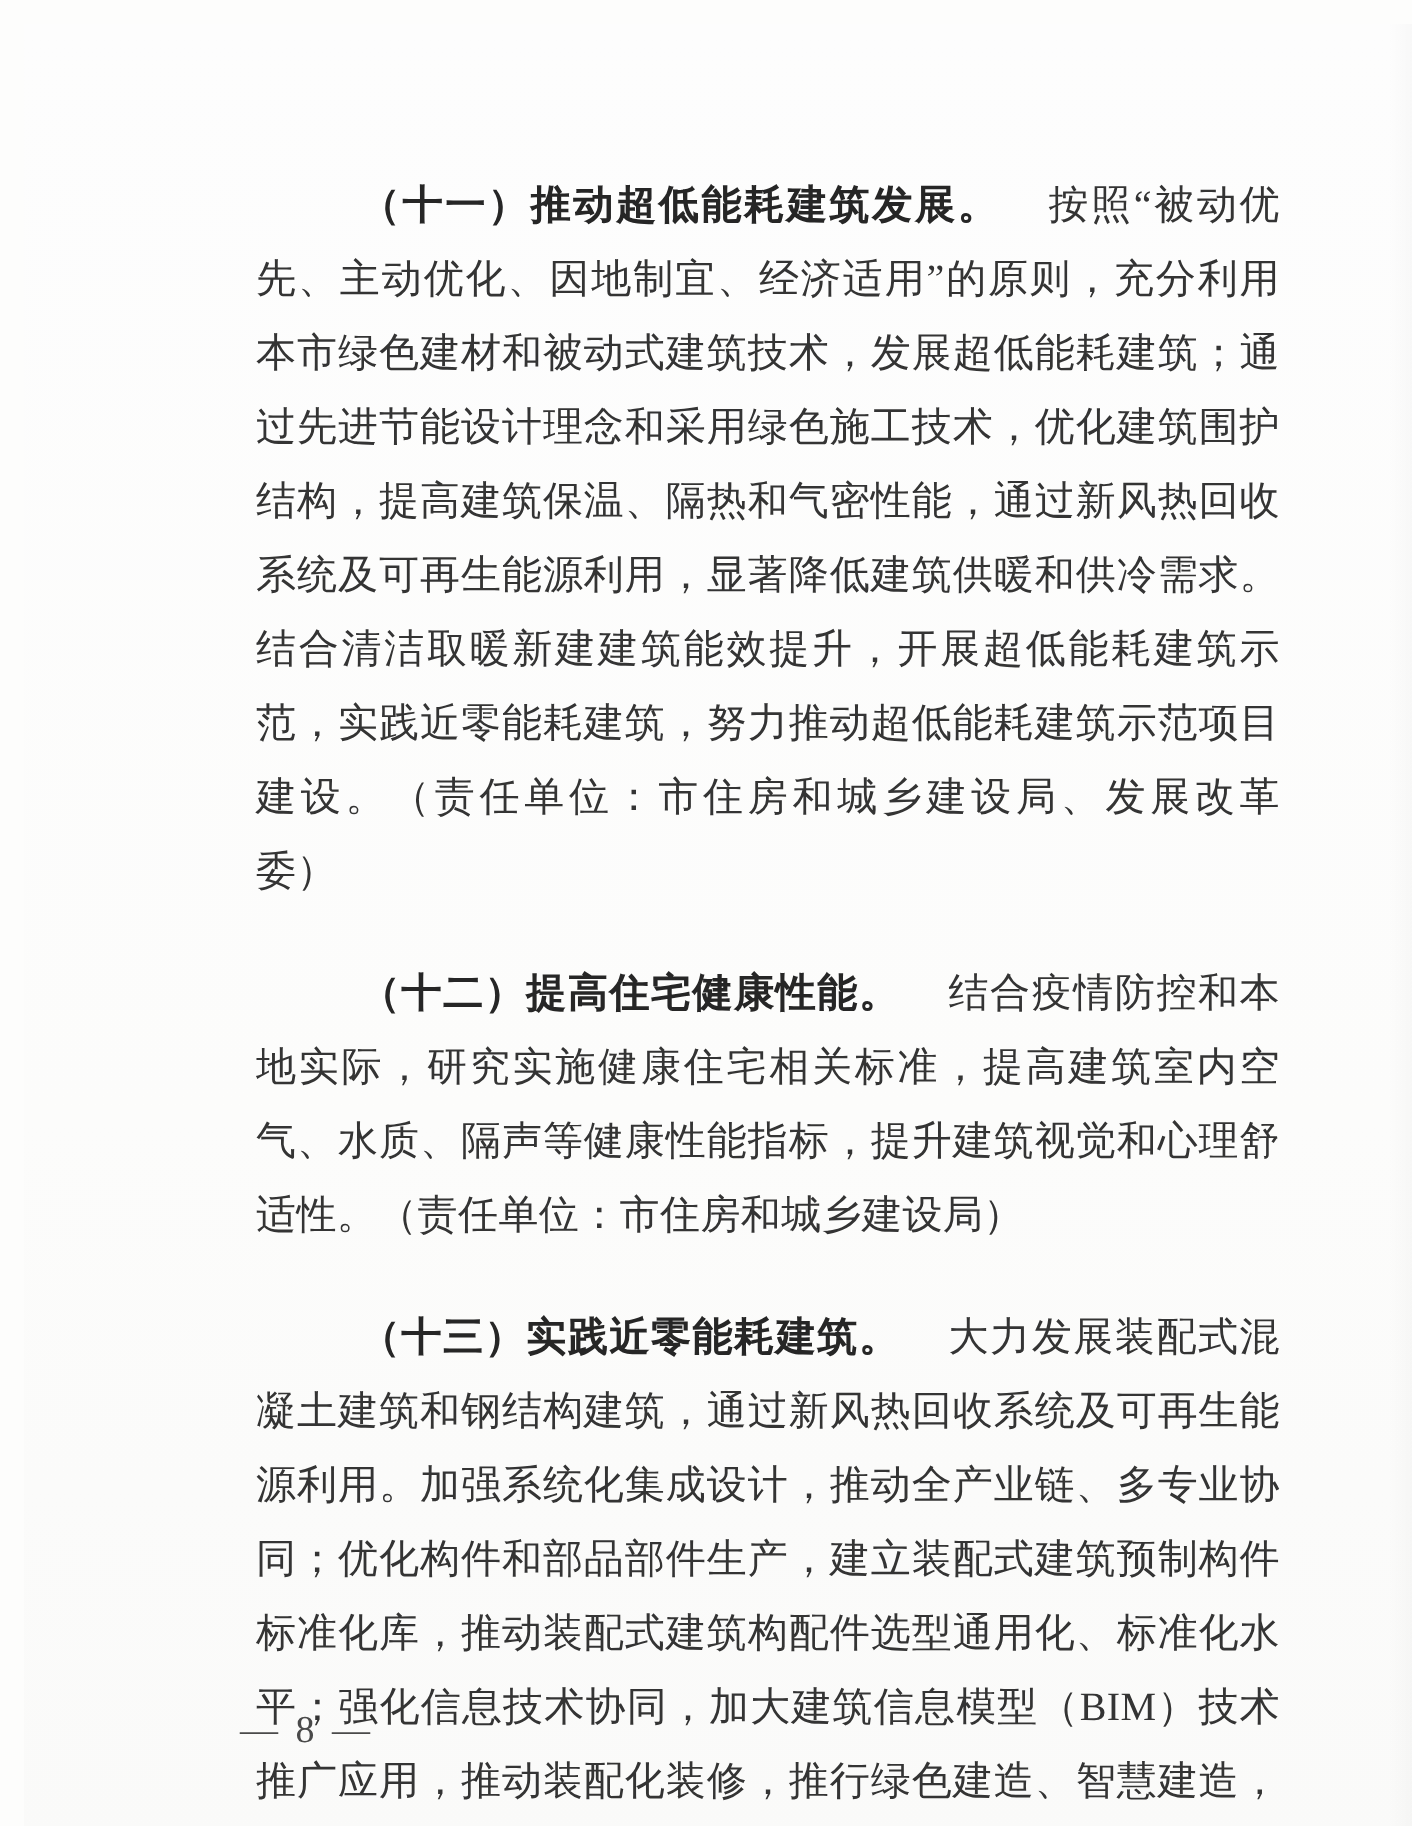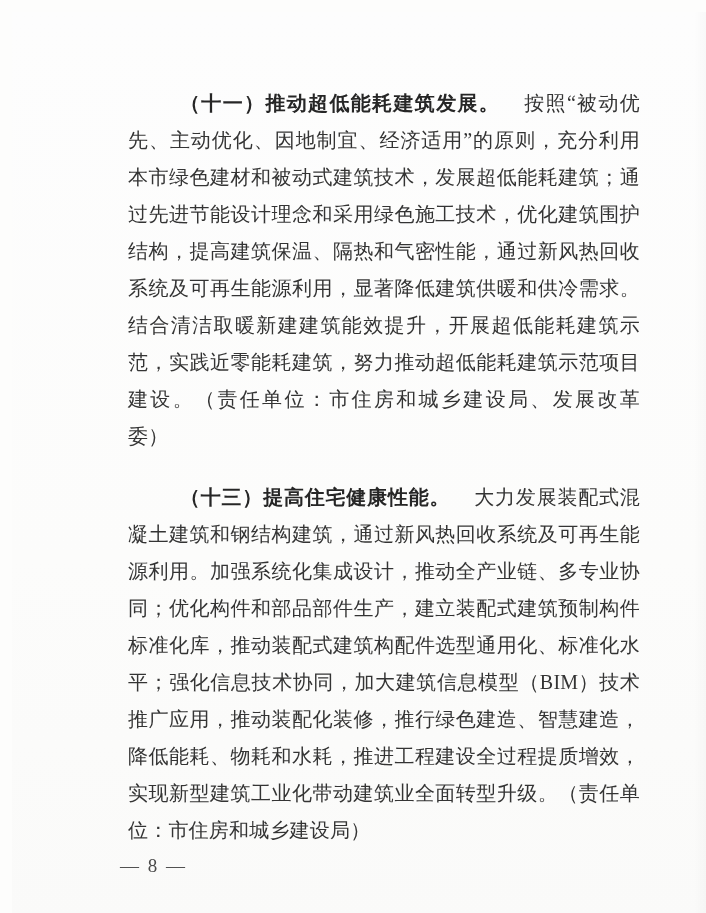--- a/index.html
+++ b/index.html
@@ -55,19 +55,20 @@
 </head>
 <body>
 
 <div class="scan-page">
   <div class="scan-edge-right"></div>
 
   <div class="doc-body">
 
     <p class="para"><span class="para-heading">（十一）推动超低能耗建筑发展。</span><span>按照“被动优先、主动优化、因地制宜、经济适用”的原则，充分利用本市绿色建材和被动式建筑技术，发展超低能耗建筑；通过先进节能设计理念和采用绿色施工技术，优化建筑围护结构，提高建筑保温、隔热和气密性能，通过新风热回收系统及可再生能源利用，显著降低建筑供暖和供冷需求。结合清洁取暖新建建筑能效提升，开展超低能耗建筑示范，实践近零能耗建筑，努力推动超低能耗建筑示范项目建设。（责任单位：市住房和城乡建设局、发展改革委）</span></p>
 
+    <p class="para"><span class="para-heading">（十二）提高住宅健康性能。</span><span>结合疫情防控和本地实际，研究实施健康住宅相关标准，提高建筑室内空气、水质、隔声等健康性能指标，提升建筑视觉和心理舒适性。（责任单位：市住房和城乡建设局）</span></p>
 
-    <p class="para"><span class="para-heading">（十三）提高住宅健康性能。</span><span>大力发展装配式混凝土建筑和钢结构建筑，通过新风热回收系统及可再生能源利用。加强系统化集成设计，推动全产业链、多专业协同；优化构件和部品部件生产，建立装配式建筑预制构件标准化库，推动装配式建筑构配件选型通用化、标准化水平；强化信息技术协同，加大建筑信息模型（BIM）技术推广应用，推动装配化装修，推行绿色建造、智慧建造，降低能耗、物耗和水耗，推进工程建设全过程提质增效，实现新型建筑工业化带动建筑业全面转型升级。（责任单位：市住房和城乡建设局）</span></p>
+    <p class="para"><span class="para-heading">（十三）实践近零能耗建筑。</span><span>大力发展装配式混凝土建筑和钢结构建筑，通过新风热回收系统及可再生能源利用。加强系统化集成设计，推动全产业链、多专业协同；优化构件和部品部件生产，建立装配式建筑预制构件标准化库，推动装配式建筑构配件选型通用化、标准化水平；强化信息技术协同，加大建筑信息模型（BIM）技术推广应用，推动装配化装修，推行绿色建造、智慧建造，降低能耗、物耗和水耗，推进工程建设全过程提质增效，实现新型建筑工业化带动建筑业全面转型升级。（责任单位：市住房和城乡建设局）</span></p>
 
   </div>
 
   <div class="page-footer">— 8 —</div>
 </div>
 
 </body></html>

